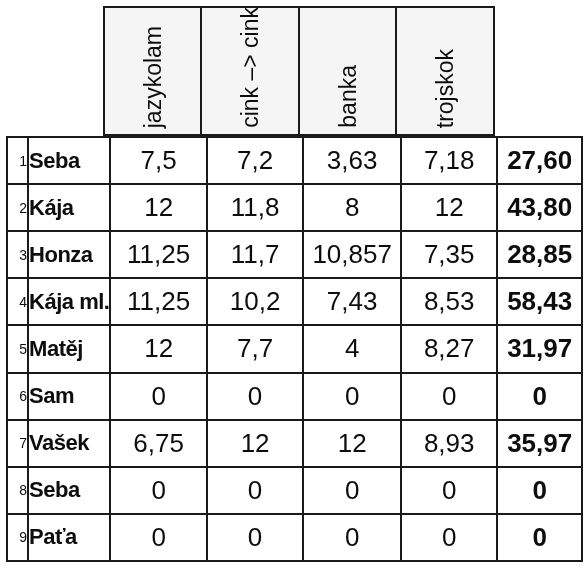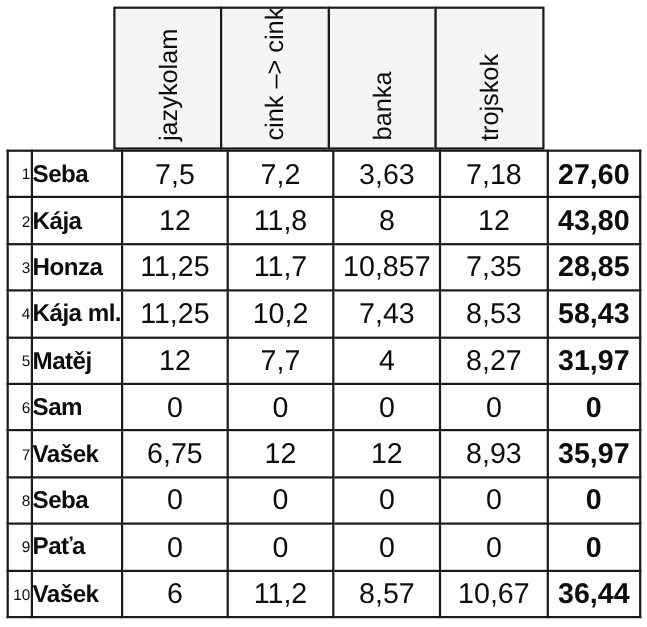--- a/index.html
+++ b/index.html
@@ -220,25 +220,16 @@
         </tr>
         <tr>
           <td class="cell-rownum">9</td>
           <td class="cell-name">Paťa</td>
           <td class="cell-score">0</td>
           <td class="cell-score w100">0</td>
           <td class="cell-score">0</td>
           <td class="cell-score w100">0</td>
           <td class="cell-total">0</td>
         </tr>
-        <tr>
-          <td class="cell-rownum">10</td>
-          <td class="cell-name">Vašek</td>
-          <td class="cell-score">6</td>
-          <td class="cell-score w100">11,2</td>
-          <td class="cell-score">8,57</td>
-          <td class="cell-score w100">10,67</td>
-          <td class="cell-total">36,44</td>
-        </tr>
       </tbody>
   </table>
 
 </div>
 
 </body></html>

